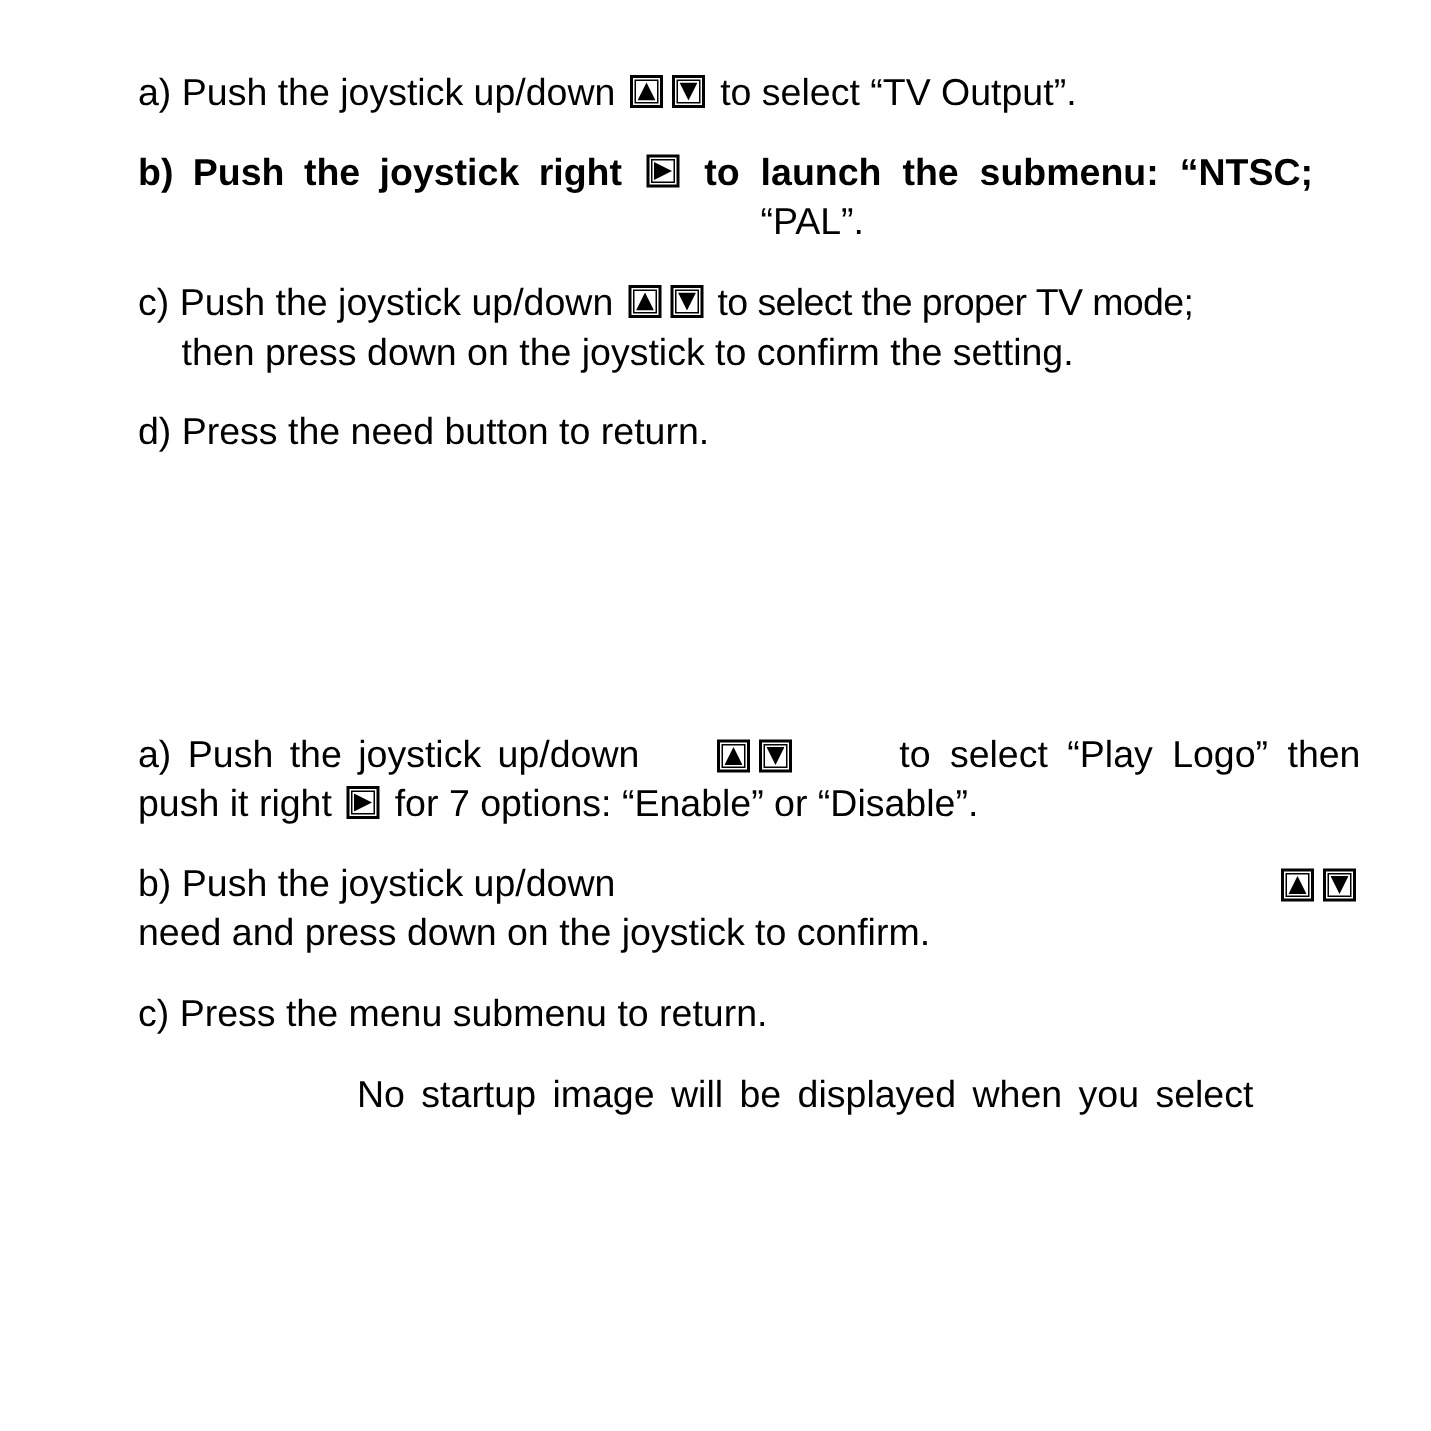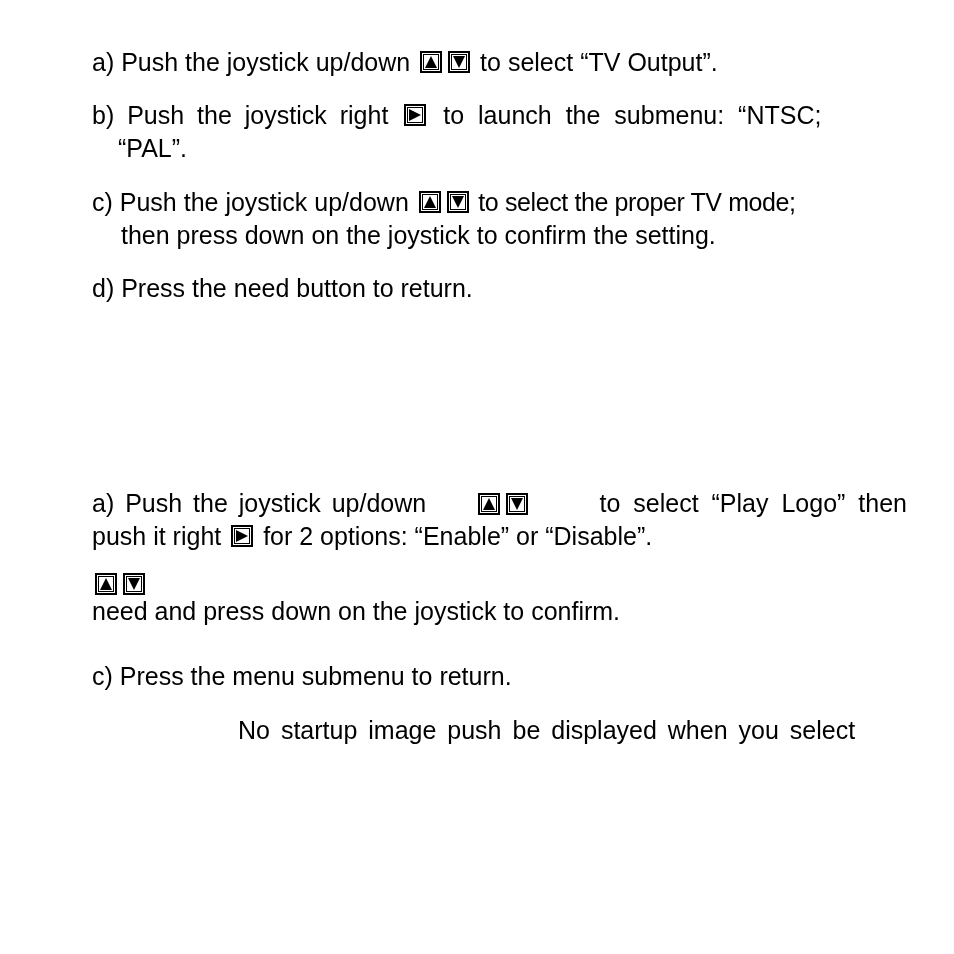--- a/index.html
+++ b/index.html
@@ -19,20 +19,21 @@
     }
     .para {
       position: absolute;
       left: 92px;
       width: 815px;
       margin: 0;
     }
     .justify {
       text-align: justify;
       text-align-last: auto;
+      font-weight: bold;
     }
     .icon {
       display: inline-block;
       width: 22px;
       height: 22px;
       box-sizing: border-box;
       border: 2px solid #000;
       outline: 1px solid #000;
       outline-offset: -4px;
       vertical-align: -2px;
@@ -57,21 +58,21 @@
       </svg></span><span class="icon"><svg viewBox="0 0 12 12">
         <polygon points="0,0 12,0 6,12" fill="#000"></polygon>
       </svg></span><span> to select “TV Output”.</span>
 </div>
 
 <div class="para justify" style="top:99px;">
   <span style="word-spacing:6px;">b) Push the joystick right </span><span class="icon"><svg viewBox="0 0 12 12">
         <polygon points="0,0 12,6 0,12" fill="#000"></polygon>
       </svg></span><span style="word-spacing:7px;"> to launch the submenu: “NTSC;</span>
 </div>
-<div class="para" style="top:132px; left:118px;">
+<div class="para" style="top:132px; left:134px;text-align:center;">
   <span>“PAL”.</span>
 </div>
 
 <div class="para" style="top:186px; width:830px;">
   <span>c) Push the joystick up/down </span><span class="icon"><svg viewBox="0 0 12 12">
         <polygon points="6,0 12,12 0,12" fill="#000"></polygon>
       </svg></span><span class="icon"><svg viewBox="0 0 12 12">
         <polygon points="0,0 12,0 6,12" fill="#000"></polygon>
       </svg></span><span style="letter-spacing:-0.4px;"> to select the proper TV mode;</span>
 </div>
@@ -96,26 +97,27 @@
           <svg viewBox="0 0 12 12">
             <polygon points="0,0 12,0 6,12" fill="#000"></polygon>
           </svg>
         </span>
       </span>
     <span style="word-spacing:6px;margin-left:20px;"> to select “Play Logo” then</span>
   </div>
   <div>
     <span>push it right </span><span class="icon"><svg viewBox="0 0 12 12">
           <polygon points="0,0 12,6 0,12" fill="#000"></polygon>
-        </svg></span><span> for 2 options: “Enable” or “Disable”.</span>
+        </svg></span><span> for 7 options: “Enable” or “Disable”.</span>
   </div>
 </div>
 
 <div class="para" style="top:573px;">
   <div style="display:flex; justify-content:space-between; white-space:nowrap;">
+    <span>b) Push the joystick up/down </span>
     <span style="display:inline-flex; align-items:center;">
         <span class="icon">
           <svg viewBox="0 0 12 12">
             <polygon points="6,0 12,12 0,12" fill="#000"></polygon>
           </svg>
         </span>
         <span class="icon">
           <svg viewBox="0 0 12 12">
             <polygon points="0,0 12,0 6,12" fill="#000"></polygon>
           </svg>
@@ -126,15 +128,15 @@
     <span>need and press down on the joystick to confirm.</span>
   </div>
 </div>
 
 <div class="para" style="top:660px;">
   <span>c) Press the menu submenu to return.</span>
 </div>
 
 <div class="para" style="top:714px;">
   <div style="display:flex; justify-content:space-between; padding-left:146px; white-space:nowrap; word-spacing:4px;">
-    <span>No startup image push be displayed when you select</span>
+    <span>No startup image will be displayed when you select</span>
   </div>
 </div>
 
 </body></html>

